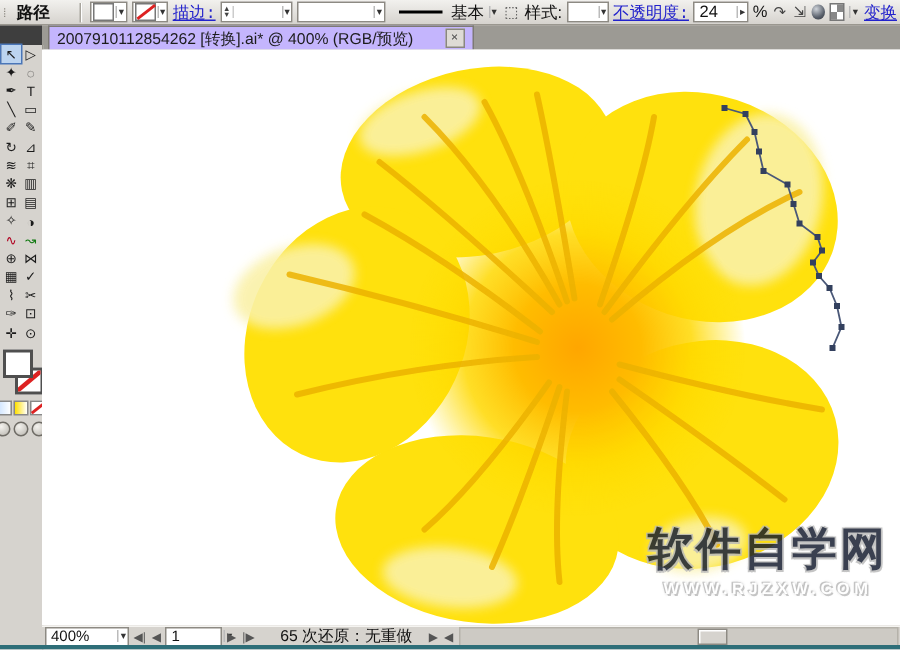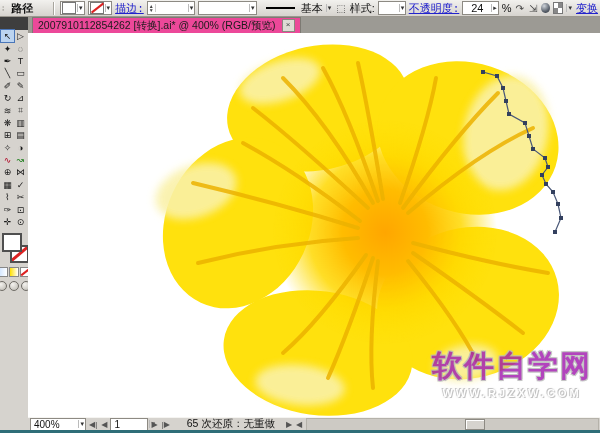--- a/index.html
+++ b/index.html
@@ -22,26 +22,26 @@
   .combo{display:flex;align-items:center;background:#fff;border:1px solid #8d8a83;height:12px;}
   .combo .val{padding:0 3px;min-width:14px;}
   .spinner{display:inline-flex;flex-direction:column;font-size:5px;line-height:4px;color:#444;
      padding:0 1px;border-right:1px solid #ccc;}
   .brush-line{width:34px;height:2px;background:#000;margin:0 3px 0 6px;}
   .mini-icon{font-size:10px;color:#444;padding:0 1px;}
   .sphere{width:10px;height:10px;border-radius:50%;
      background:radial-gradient(circle at 35% 30%,#cfd4da,#5a616c 60%,#2e333b);display:inline-block;}
   .checker{width:10px;height:10px;display:inline-block;
      background:conic-gradient(#888 25%,#fff 0 50%,#888 0 75%,#fff 0);border:1px solid #777;}
-  .opacity-box{width:22px;text-align:center;}
+  .opacity-box{width:22px;text-align:left;}
   
   .tab-strip{position:absolute;left:28px;top:17px;width:572px;height:16px;
     background:#9c9a94;display:flex;align-items:flex-end;}
-  .doc-tab{height:15px;background:#ec4899;border:1px solid #7d7a73;border-bottom:none;
-    display:flex;align-items:center;gap:6px;padding:0 5px;margin-left:4px;font-size:10.5px;color:#1c1c1c;justify-content:center;}
+  .doc-tab{height:15px;background:#c4b5fd;border:1px solid #7d7a73;border-bottom:none;
+    display:flex;align-items:center;gap:21px;padding:0 5px;margin-left:4px;font-size:10.5px;color:#1c1c1c;justify-content:center;}
   .tab-close{width:11px;height:11px;border:1px solid #8a877f;background:#dedbd5;font-size:8px;
     line-height:9px;text-align:center;color:#444;}
   .toolbox-titlebar{position:absolute;left:0;top:17px;width:28px;height:13px;background:#3e3e3e;}
   
   .toolbox{position:absolute;left:0;top:30px;width:28px;height:403px;background:#d6d3ce;
     border-right:1px solid #9a978f;display:flex;flex-direction:column;align-items:center;}
   .tool-grid{display:grid;grid-template-columns:13px 13px;gap:0;}
   .tool{width:13px;height:12.4px;display:flex;align-items:center;justify-content:center;
     font-size:9px;color:#1a1a1a;}
   .tool.sel{background:#bcd4f0;outline:1px solid #4a76b8;}
@@ -57,21 +57,21 @@
   .mode-btn.grad{background:linear-gradient(90deg,#ffe000,#fff);}
   .mode-btn.color{background:linear-gradient(90deg,#cfe4ff,#fff);}
   .mode-btn.none:after{content:"";position:absolute;left:-1px;top:3px;width:11px;height:2px;
     background:#d22;transform:rotate(-38deg);}
   .screen-row{display:flex;gap:2px;margin-top:4px;}
   .screen-btn{width:8px;height:8px;border-radius:50%;border:1px solid #6f6c66;
     background:radial-gradient(circle at 35% 30%,#f4f2ee,#b9b6af);}
   
   .canvas{position:absolute;left:28px;top:33px;width:572px;height:384px;background:#fff;overflow:hidden;}
   .watermark{position:absolute;right:8px;bottom:18px;text-align:center;opacity:.82;pointer-events:none;}
-  .wm-title{font-size:30px;font-weight:bold;color:#a21caf;letter-spacing:2px;
+  .wm-title{font-size:30px;font-weight:bold;color:#0f172a;letter-spacing:2px;
     text-shadow:0 0 2px #aaa,1px 1px 0 #bbb,-1px -1px 0 #bbb,1px -1px 0 #bbb,-1px 1px 0 #bbb;}
   .wm-url{font-size:11px;font-weight:bold;color:#fff;letter-spacing:3px;
     text-shadow:0 0 2px #aaa,1px 1px 0 #bbb,-1px -1px 0 #bbb;}
   
   .status-bar{position:absolute;left:28px;top:417px;width:572px;height:13px;
     background:#d6d3ce;border-top:1px solid #f5f4f1;display:flex;align-items:center;gap:2px;
     font-size:10px;padding-left:2px;box-sizing:border-box;}
   .status-bar .combo{height:11px;gap:18px;}
   .nav-btn{color:#555;font-size:8px;padding:0 1px;}
   .undo-text{margin:0 8px 0 14px;color:#111;font-size:10.5px;}

